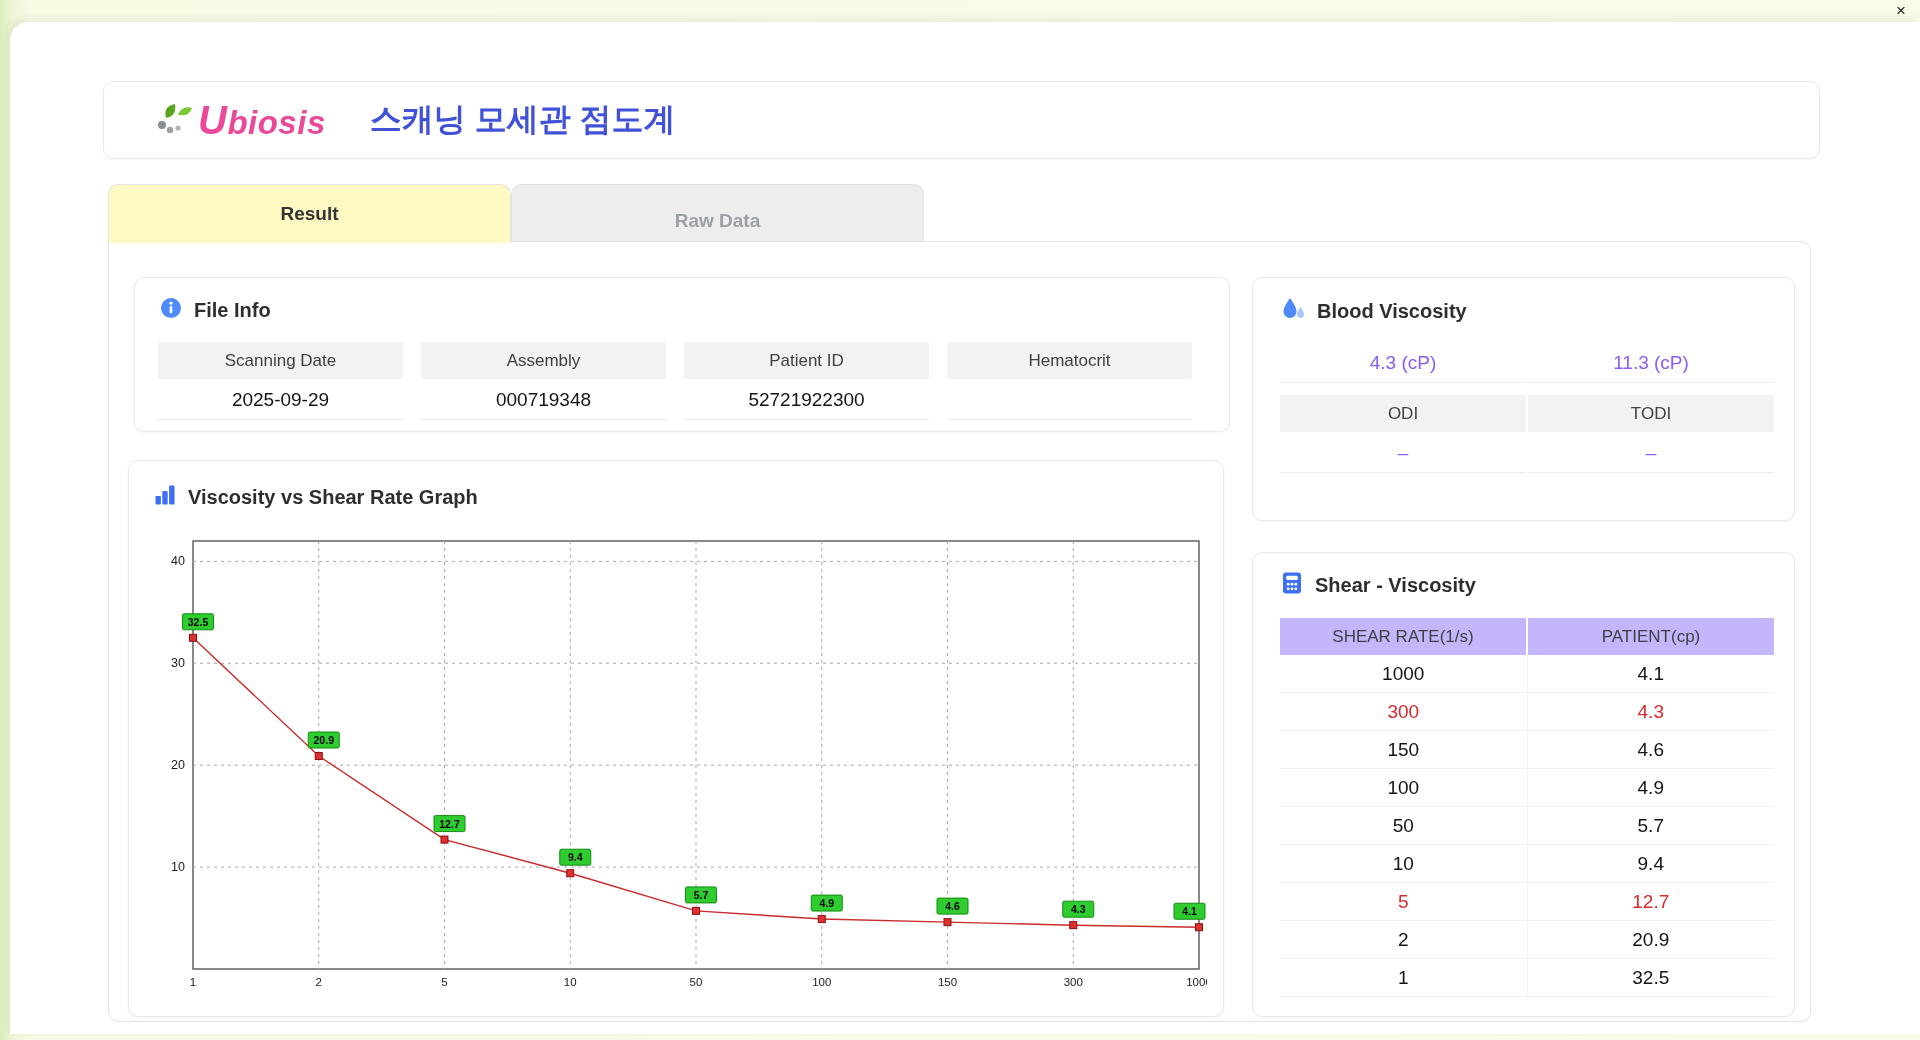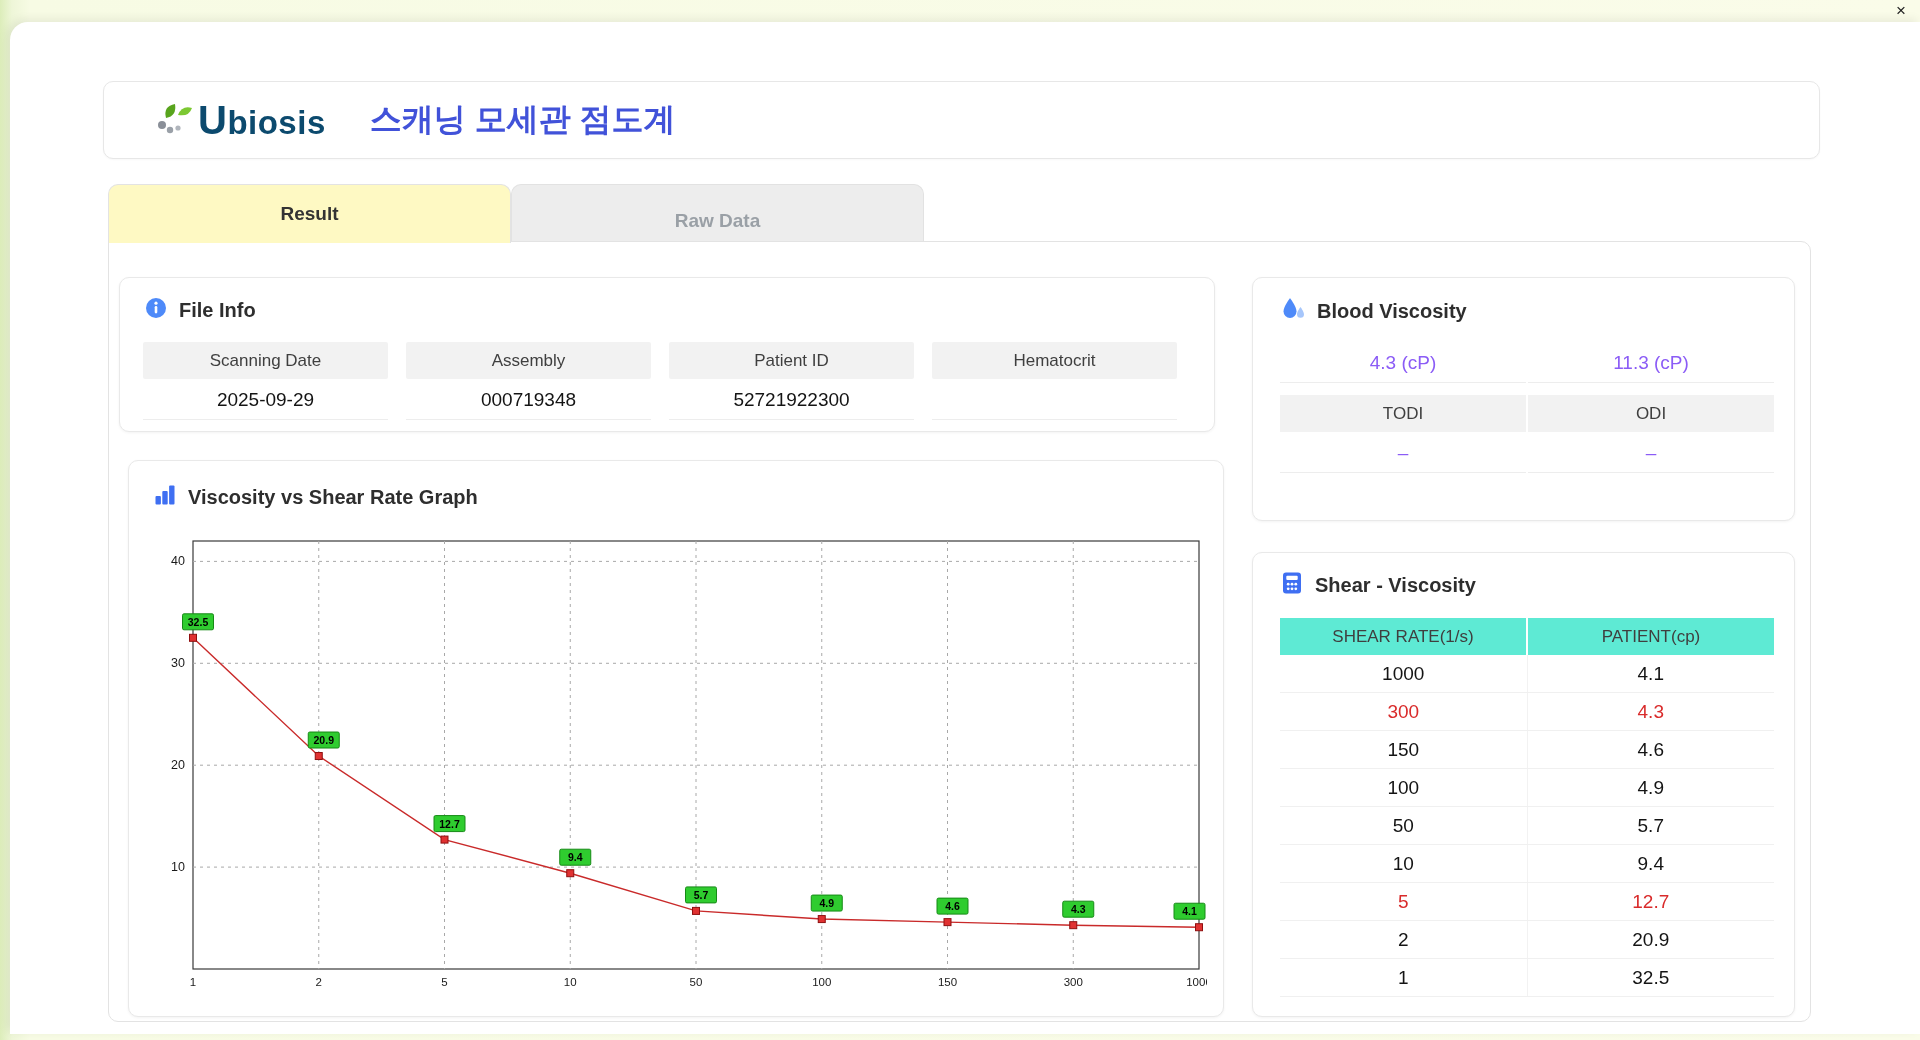--- a/index.html
+++ b/index.html
@@ -8,40 +8,40 @@
 
   .window { position:absolute; left:10px; top:22px; right:0; bottom:6px; background:#fff;
             border-radius:18px 0 0 0; box-shadow:-3px -3px 10px rgba(0,0,0,0.07); }
   .close-btn { position:absolute; top:2px; right:14px; font-size:17px; color:#222;
                background:none; border:none; cursor:pointer; line-height:18px; }
 
   .header-card { position:absolute; left:93px; top:59px; width:1717px; height:78px;
                  border:1px solid #e7e7e7; border-radius:10px; background:#fff;
                  box-shadow:0 1px 2px rgba(0,0,0,0.03); display:flex; align-items:center; }
   .logo { display:flex; align-items:center; gap:4px; margin-left:50px; }
-  .logo-text { font-size:33px; font-weight:600; color:#0c4a6e; letter-spacing:0.5px; line-height:1; }
+  .logo-text { font-size:33px; font-weight:600; color:#ec4899; letter-spacing:0.5px; line-height:1;font-style:italic; }
   .logo-text::first-letter { font-size:40px; }
   .app-title { margin-left:44px; font-size:32px; font-weight:bold; color:#4152d9; }
 
   .tabs { position:absolute; left:98px; top:162px; display:flex; }
   .tab { height:72px; display:flex; align-items:center; justify-content:center;
          font-size:19px; font-weight:bold; border-radius:10px 10px 0 0; cursor:pointer; }
   .tab-active { width:403px; height:59px; background:#fef9c3; border:1px solid #e3e3e3;
                 border-bottom:none; color:#333; position:relative; z-index:2; }
   .tab-inactive { width:413px; background:#ededed; border:1px solid #e2e2e2;
                   border-bottom:none; color:#9aa0a6; }
 
   .content-panel { position:absolute; left:98px; top:219px; width:1703px; height:781px;
                    background:#fff; border:1px solid #e3e3e3; border-radius:0 10px 10px 10px; }
   .card { position:absolute; background:#fff; border:1px solid #e9e9e9; border-radius:10px;
           box-shadow:0 1px 3px rgba(0,0,0,0.05); }
   .card-title { display:flex; align-items:center; gap:11px; font-size:20px; font-weight:bold; color:#2e2e2e; }
 
   
-  .card-fileinfo { left:10px; top:35px; width:1096px; height:155px; }
+  .card-fileinfo { left:25px; top:35px; width:1096px; height:155px; }
   .card-fileinfo .card-title { position:absolute; left:24px; top:18px; }
   .fi-cols { position:absolute; left:23px; top:64px; display:flex; gap:18px; }
   .fi-col { width:245px; }
   .fi-head { height:37px; line-height:37px; background:#f2f2f2; text-align:center;
              font-size:17px; color:#3f3f3f; border-radius:2px; }
   .fi-val { height:41px; line-height:41px; text-align:center; font-size:19px; color:#141414;
             border-bottom:1px solid #ededed; }
 
   
   .card-graph { left:19px; top:218px; width:1096px; height:557px; }
@@ -56,21 +56,21 @@
   .bv-row > div { flex:1; text-align:center; }
   .bv-head > div { height:37px; line-height:37px; background:#f2f2f2; font-size:17px; color:#3f3f3f; }
   .bv-val > div { height:41px; line-height:41px; font-size:19px; color:#8b5cf6; border-bottom:1px solid #ededed; }
   .bv-gap { height:12px; }
 
   
   .card-shear { left:1143px; top:310px; width:543px; height:465px; }
   .card-shear .card-title { position:absolute; left:27px; top:18px; }
   .sv-table { position:absolute; left:27px; top:65px; width:494px; }
   .sv-head { display:flex; gap:2px; }
-  .sv-head > div { flex:1; height:37px; line-height:37px; background:#5eead4; text-align:center;
+  .sv-head > div { flex:1; height:37px; line-height:37px; background:#c4b5fd; text-align:center;
                    font-size:17px; color:#3f3f3f; }
   .srow { display:flex; height:38px; border-bottom:1px solid #f0f0f0; }
   .srow > div { flex:1; line-height:37px; text-align:center; font-size:19px; color:#141414; }
   .srow > div:first-child { border-right:1px solid #f2f2f2; }
   .srow.highlight > div { color:#d92b2b; }
 </style>
 </head>
 <body>
 
 <button class="close-btn">×</button>
@@ -209,22 +209,22 @@
         </span>
         <span>Blood Viscosity</span>
       </div>
       <div class="bv-wrap">
         <div class="bv-row bv-val">
           <div>4.3 (cP)</div>
           <div>11.3 (cP)</div>
         </div>
         <div class="bv-gap"></div>
         <div class="bv-row bv-head">
+          <div>ODI</div>
           <div>TODI</div>
-          <div>ODI</div>
         </div>
         <div class="bv-row bv-val">
           <div>–</div>
           <div>–</div>
         </div>
       </div>
     </div>
 
     <div class="card card-shear">
       <div class="card-title">

